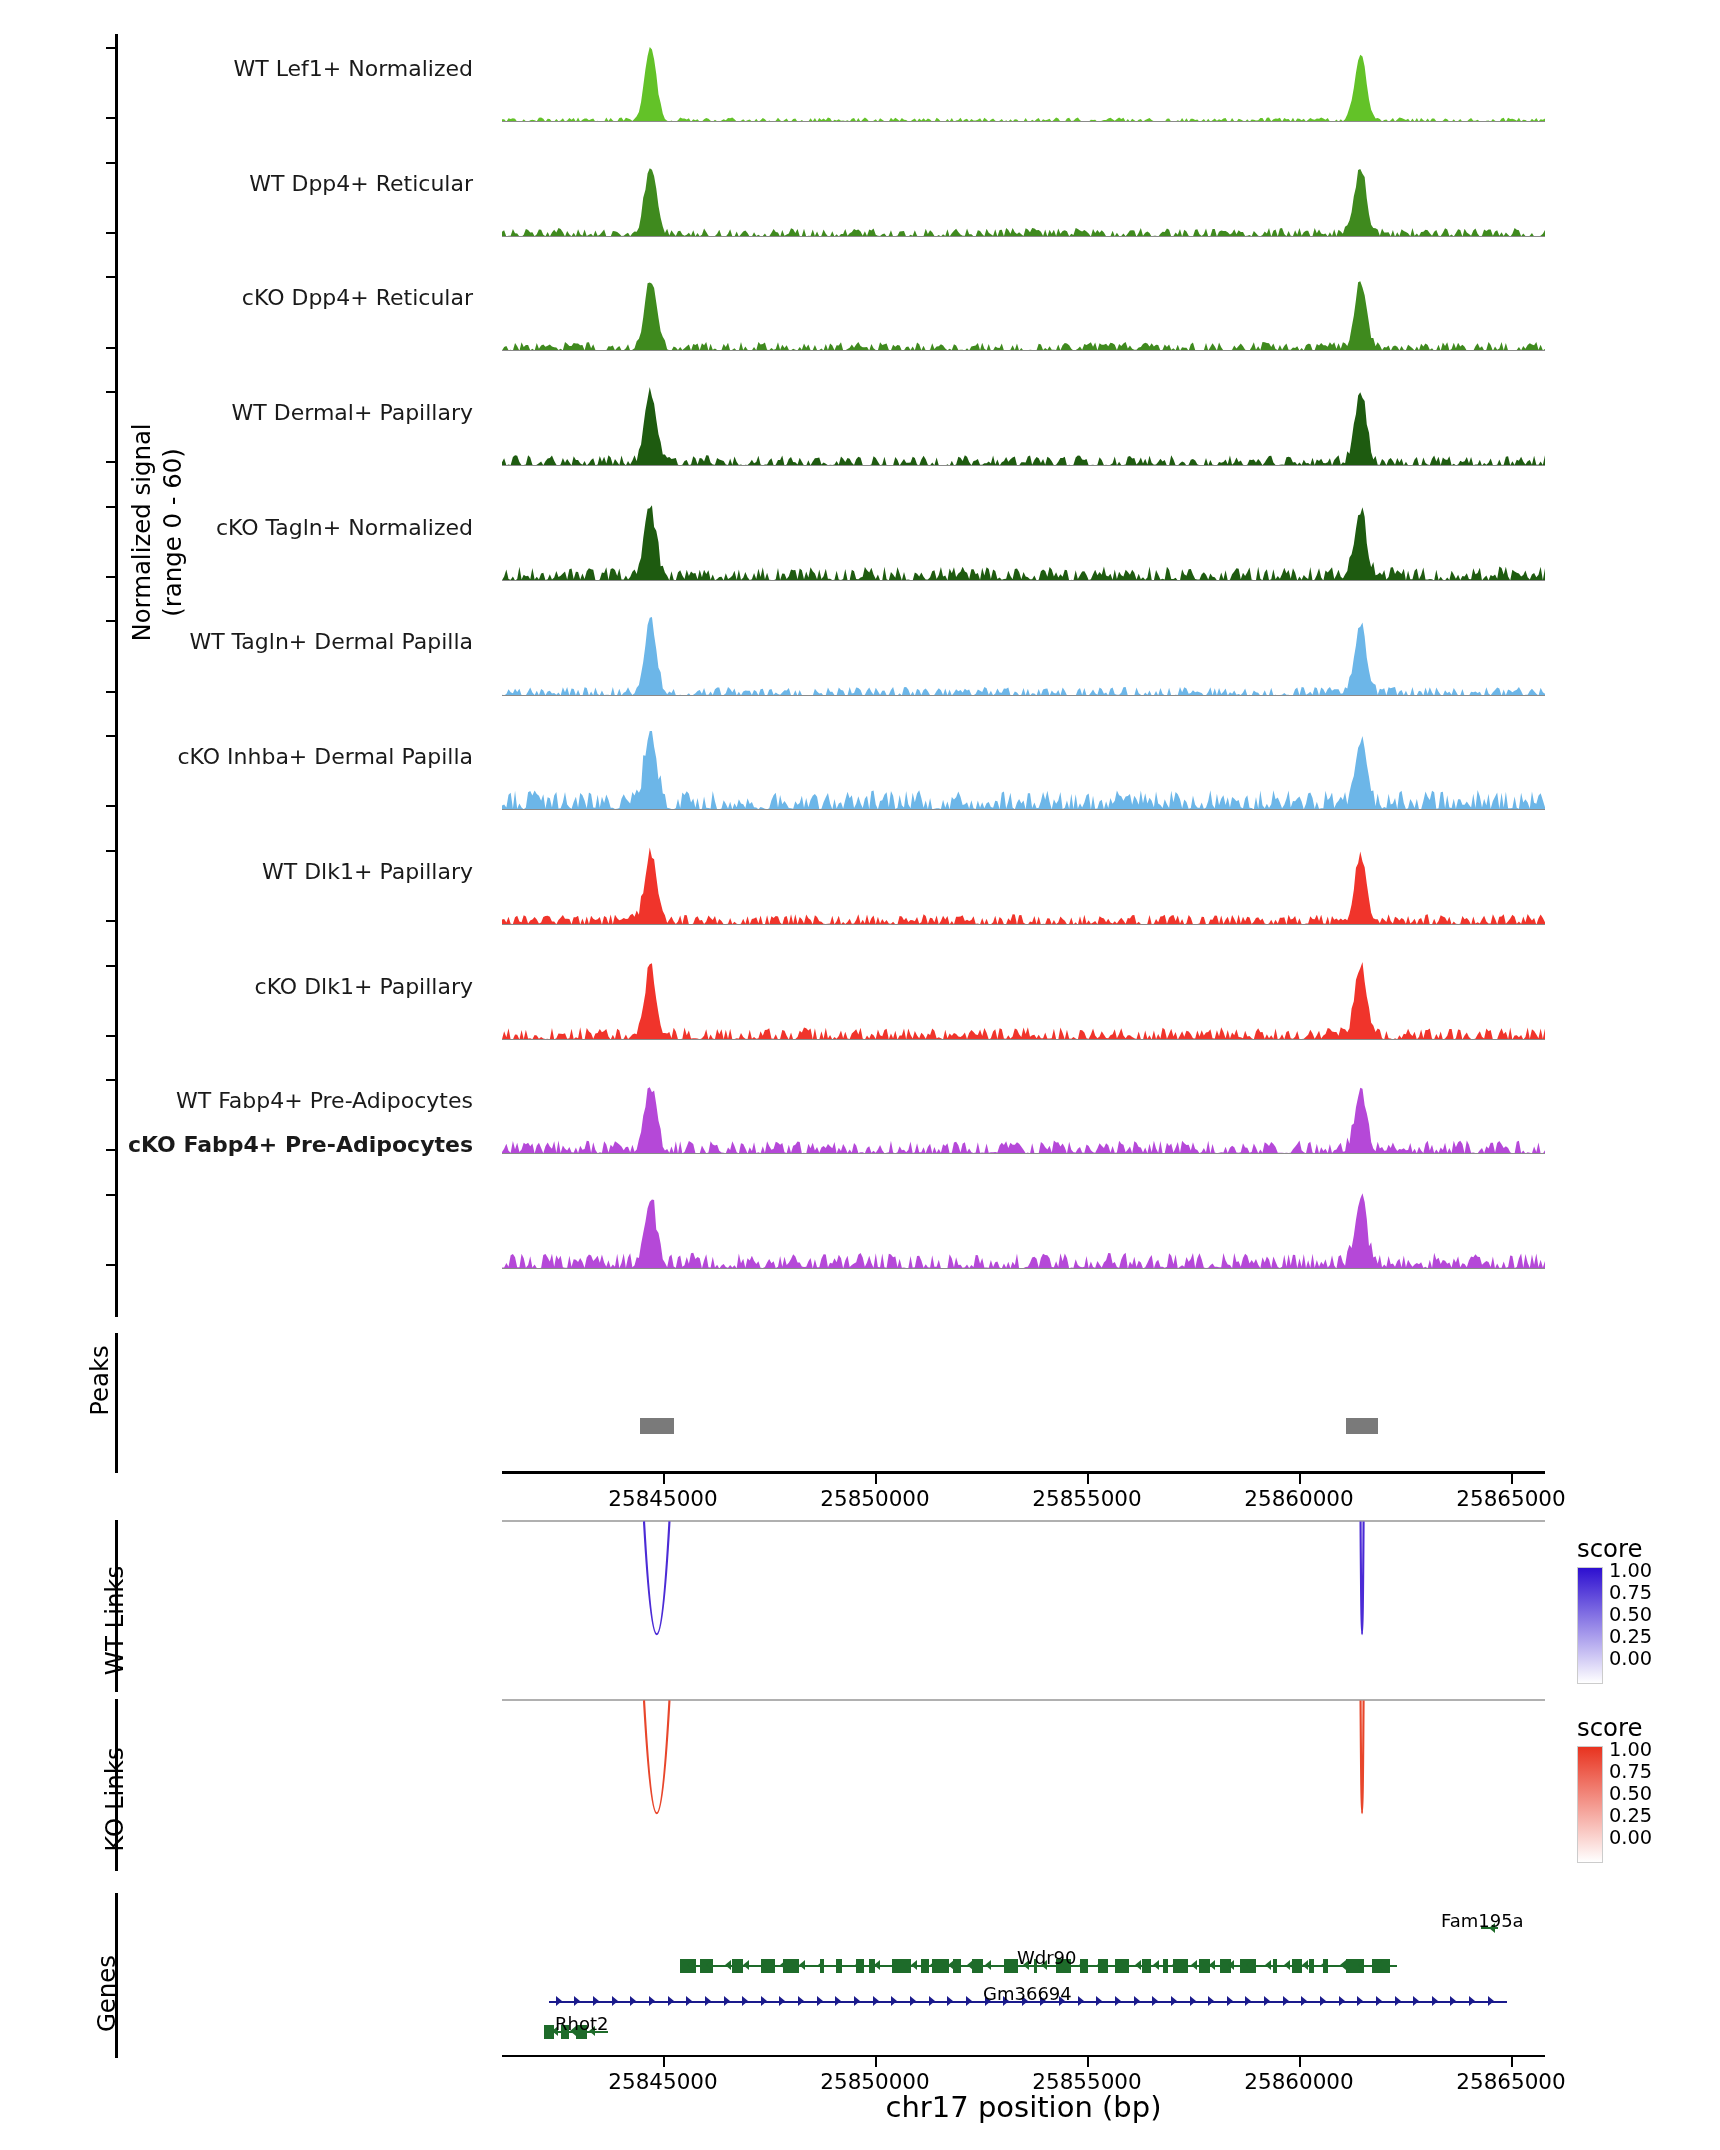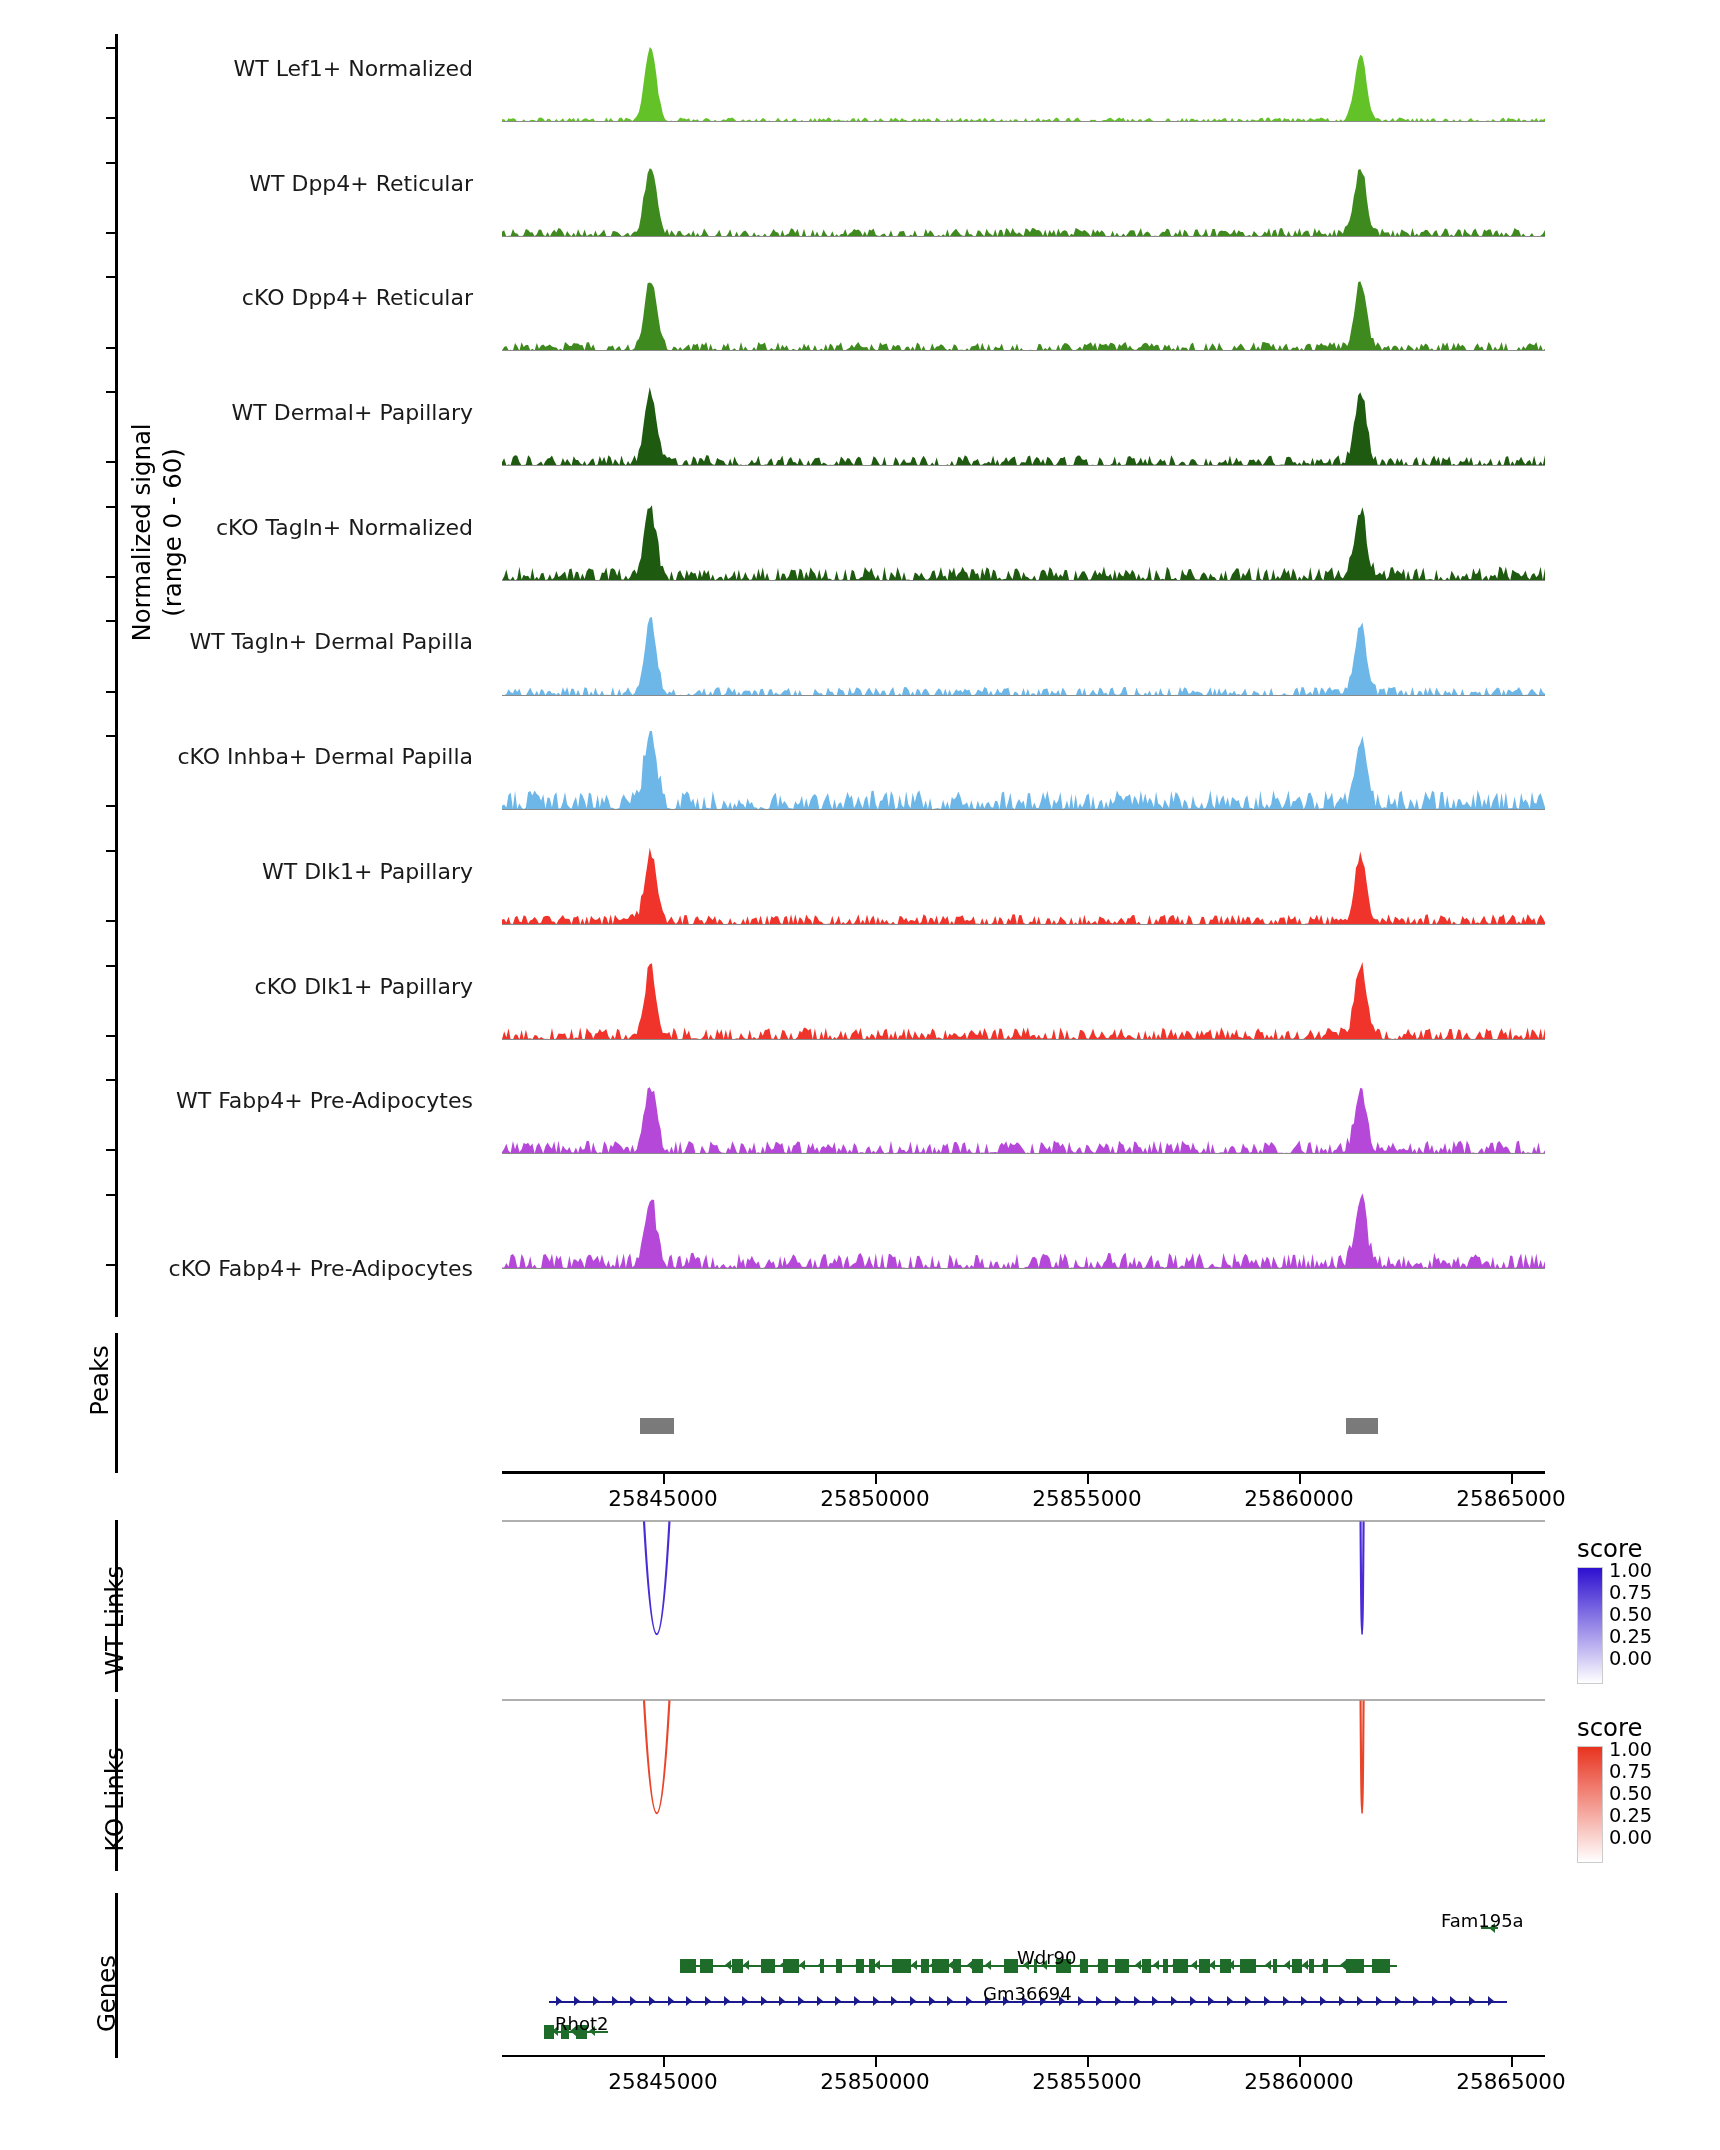--- a/index.html
+++ b/index.html
@@ -145,21 +145,21 @@
         </svg>
         <div class="baseline"></div>
       </div>
       <div class="track-label" style="left: 29px; top: 1088px; width: 444px;">WT Fabp4+ Pre-Adipocytes</div>
       <div class="track" style="top: 1075px;">
         <svg viewBox="0 0 1455 110" preserveAspectRatio="none">
           <path d="M 0 110 L 0.0 107.3 L 3.0 102.7 L 6.1 95.6 L 9.1 105.5 L 12.1 108.2 L 15.2 91.9 L 18.2 103.4 L 21.2 94.3 L 24.3 107.3 L 27.3 103.9 L 30.3 94.4 L 33.3 96.4 L 36.4 94.5 L 39.4 99.2 L 42.4 95.4 L 45.5 109.1 L 48.5 98.5 L 51.5 94.3 L 54.6 101.5 L 57.6 109.0 L 60.6 99.3 L 63.7 94.1 L 66.7 99.4 L 69.7 102.6 L 72.8 92.4 L 75.8 108.1 L 78.8 91.2 L 81.8 108.6 L 84.9 98.2 L 87.9 102.7 L 90.9 105.2 L 94.0 100.3 L 97.0 107.7 L 100.0 107.8 L 103.1 100.9 L 106.1 108.5 L 109.1 98.4 L 112.2 104.0 L 115.2 103.0 L 118.2 91.4 L 121.3 92.3 L 124.3 108.2 L 127.3 93.7 L 130.3 104.4 L 133.4 109.0 L 136.4 107.4 L 139.4 108.2 L 142.5 92.2 L 145.5 96.6 L 148.5 107.8 L 151.6 97.2 L 154.6 100.3 L 157.6 92.3 L 160.7 94.5 L 163.7 96.9 L 166.7 99.5 L 169.8 104.8 L 172.8 100.1 L 175.8 99.9 L 178.8 107.5 L 181.9 97.0 L 184.9 106.9 L 187.9 103.8 L 191.0 89.7 L 194.0 79.3 L 197.0 56.7 L 200.1 44.5 L 203.1 18.8 L 206.1 17.2 L 209.2 23.9 L 212.2 21.5 L 215.2 41.2 L 218.3 63.6 L 221.3 75.3 L 224.3 100.0 L 227.3 105.1 L 230.4 103.2 L 233.4 108.2 L 236.4 99.7 L 239.5 108.1 L 242.5 92.3 L 245.5 109.2 L 248.6 92.3 L 251.6 109.0 L 254.6 107.3 L 257.7 99.5 L 260.7 92.0 L 263.7 93.6 L 266.8 96.1 L 269.8 108.6 L 272.8 108.6 L 275.8 109.2 L 278.9 98.2 L 281.9 103.7 L 284.9 109.0 L 288.0 107.9 L 291.0 92.4 L 294.0 96.8 L 297.1 98.0 L 300.1 97.1 L 303.1 105.6 L 306.2 107.9 L 309.2 108.4 L 312.2 109.1 L 315.3 101.0 L 318.3 104.6 L 321.3 92.4 L 324.3 98.7 L 327.4 107.4 L 330.4 109.4 L 333.4 94.9 L 336.5 96.1 L 339.5 102.5 L 342.5 109.3 L 345.6 100.7 L 348.6 105.8 L 351.6 93.6 L 354.7 108.5 L 357.7 107.7 L 360.7 108.8 L 363.8 99.3 L 366.8 108.1 L 369.8 92.4 L 372.8 99.0 L 375.9 104.1 L 378.9 102.7 L 381.9 93.0 L 385.0 94.4 L 388.0 97.2 L 391.0 94.8 L 394.1 107.4 L 397.1 108.7 L 400.1 97.0 L 403.2 108.4 L 406.2 98.6 L 409.2 97.0 L 412.3 92.6 L 415.3 93.3 L 418.3 108.9 L 421.3 108.1 L 424.4 109.3 L 427.4 95.6 L 430.4 101.9 L 433.5 94.5 L 436.5 105.2 L 439.5 100.3 L 442.6 108.4 L 445.6 101.0 L 448.6 98.9 L 451.7 101.5 L 454.7 96.2 L 457.7 99.1 L 460.8 102.0 L 463.8 93.2 L 466.8 109.1 L 469.8 101.2 L 472.9 105.7 L 475.9 96.2 L 478.9 101.4 L 482.0 108.6 L 485.0 103.7 L 488.0 108.0 L 491.1 94.7 L 494.1 98.0 L 497.1 108.6 L 500.2 107.4 L 503.2 107.4 L 506.2 108.9 L 509.2 101.8 L 512.3 99.1 L 515.3 108.1 L 518.3 105.5 L 521.4 108.1 L 524.4 103.7 L 527.4 97.4 L 530.5 104.7 L 533.5 109.1 L 536.5 108.3 L 539.6 107.5 L 542.6 91.6 L 545.6 107.9 L 548.7 108.9 L 551.7 107.5 L 554.7 99.3 L 557.8 104.7 L 560.8 104.2 L 563.8 107.6 L 566.8 104.3 L 569.9 92.7 L 572.9 108.6 L 575.9 107.5 L 579.0 94.9 L 582.0 107.7 L 585.0 107.5 L 588.1 100.5 L 591.1 109.0 L 594.1 100.3 L 597.2 95.7 L 600.2 109.1 L 603.2 100.2 L 606.3 108.3 L 609.3 103.2 L 612.3 108.4 L 615.3 96.5 L 618.4 99.0 L 621.4 95.0 L 624.4 108.7 L 627.5 108.1 L 630.5 94.0 L 633.5 93.1 L 636.6 97.7 L 639.6 108.0 L 642.6 95.8 L 645.7 93.5 L 648.7 107.3 L 651.7 102.5 L 654.8 107.5 L 657.8 108.7 L 660.8 107.9 L 663.8 93.7 L 666.9 108.4 L 669.9 108.0 L 672.9 108.4 L 676.0 95.4 L 679.0 108.2 L 682.0 107.5 L 685.1 107.6 L 688.1 107.3 L 691.1 107.8 L 694.2 98.3 L 697.2 94.2 L 700.2 97.4 L 703.3 92.4 L 706.3 101.5 L 709.3 94.5 L 712.3 97.2 L 715.4 97.0 L 718.4 93.5 L 721.4 95.6 L 724.5 100.0 L 727.5 104.1 L 730.5 109.0 L 733.6 108.0 L 736.6 109.2 L 739.6 95.2 L 742.7 108.7 L 745.7 109.0 L 748.7 109.0 L 751.8 93.4 L 754.8 95.8 L 757.8 100.6 L 760.8 103.6 L 763.9 98.6 L 766.9 107.8 L 769.9 91.3 L 773.0 93.9 L 776.0 93.7 L 779.0 99.5 L 782.1 95.5 L 785.1 101.1 L 788.1 109.3 L 791.2 92.9 L 794.2 104.1 L 797.2 107.5 L 800.3 107.8 L 803.3 102.7 L 806.3 100.4 L 809.3 107.8 L 812.4 108.2 L 815.4 96.8 L 818.4 98.9 L 821.5 104.8 L 824.5 107.7 L 827.5 108.3 L 830.6 102.5 L 833.6 95.0 L 836.6 98.5 L 839.7 101.5 L 842.7 95.2 L 845.7 97.8 L 848.8 108.0 L 851.8 98.8 L 854.8 108.2 L 857.8 107.9 L 860.9 91.4 L 863.9 95.8 L 866.9 97.2 L 870.0 107.4 L 873.0 103.9 L 876.0 99.6 L 879.1 108.9 L 882.1 92.2 L 885.1 94.5 L 888.2 100.2 L 891.2 101.1 L 894.2 108.0 L 897.3 100.8 L 900.3 108.9 L 903.3 95.7 L 906.3 107.6 L 909.4 91.7 L 912.4 102.2 L 915.4 108.1 L 918.5 92.0 L 921.5 109.1 L 924.5 108.5 L 927.6 94.5 L 930.6 98.8 L 933.6 95.4 L 936.7 107.9 L 939.7 101.4 L 942.7 93.4 L 945.8 108.4 L 948.8 91.7 L 951.8 95.1 L 954.8 97.5 L 957.9 97.2 L 960.9 105.3 L 963.9 93.8 L 967.0 103.1 L 970.0 104.6 L 973.0 108.9 L 976.1 107.3 L 979.1 101.8 L 982.1 107.7 L 985.2 91.4 L 988.2 109.0 L 991.2 96.1 L 994.3 107.9 L 997.3 109.0 L 1000.3 108.3 L 1003.3 107.7 L 1006.4 107.9 L 1009.4 99.8 L 1012.4 108.5 L 1015.5 101.2 L 1018.5 98.5 L 1021.5 100.6 L 1024.6 107.8 L 1027.6 108.1 L 1030.6 107.7 L 1033.7 95.1 L 1036.7 100.8 L 1039.7 101.4 L 1042.8 108.3 L 1045.8 107.2 L 1048.8 95.4 L 1051.8 101.2 L 1054.9 109.1 L 1057.9 103.9 L 1060.9 108.4 L 1064.0 93.5 L 1067.0 95.7 L 1070.0 98.7 L 1073.1 93.2 L 1076.1 96.1 L 1079.1 100.3 L 1082.2 108.3 L 1085.2 108.3 L 1088.2 108.1 L 1091.3 108.7 L 1094.3 108.4 L 1097.3 108.6 L 1100.3 108.1 L 1103.4 103.4 L 1106.4 100.0 L 1109.4 96.2 L 1112.5 91.1 L 1115.5 104.8 L 1118.5 107.5 L 1121.6 108.9 L 1124.6 95.5 L 1127.6 92.8 L 1130.7 107.9 L 1133.7 108.9 L 1136.7 95.8 L 1139.8 109.4 L 1142.8 100.6 L 1145.8 105.8 L 1148.8 102.6 L 1151.9 108.5 L 1154.9 96.1 L 1157.9 108.6 L 1161.0 104.7 L 1164.0 103.7 L 1167.0 98.6 L 1170.1 94.4 L 1173.1 106.9 L 1176.1 106.2 L 1179.2 86.9 L 1182.2 95.7 L 1185.2 70.1 L 1188.3 67.5 L 1191.3 44.8 L 1194.3 30.8 L 1197.3 17.7 L 1200.4 19.0 L 1203.4 42.2 L 1206.4 53.4 L 1209.5 68.7 L 1212.5 93.2 L 1215.5 102.3 L 1218.6 106.1 L 1221.6 92.9 L 1224.6 102.3 L 1227.7 100.1 L 1230.7 105.6 L 1233.7 105.3 L 1236.8 97.2 L 1239.8 101.5 L 1242.8 93.9 L 1245.8 101.0 L 1248.9 105.8 L 1251.9 103.1 L 1254.9 103.6 L 1258.0 102.0 L 1261.0 104.7 L 1264.0 104.6 L 1267.1 94.8 L 1270.1 107.5 L 1273.1 102.6 L 1276.2 109.0 L 1279.2 100.0 L 1282.2 105.0 L 1285.3 108.7 L 1288.3 95.9 L 1291.3 91.7 L 1294.3 105.3 L 1297.4 97.0 L 1300.4 108.7 L 1303.4 103.7 L 1306.5 108.2 L 1309.5 100.8 L 1312.5 104.3 L 1315.6 94.3 L 1318.6 108.1 L 1321.6 101.5 L 1324.7 108.5 L 1327.7 91.5 L 1330.7 100.7 L 1333.8 93.5 L 1336.8 91.6 L 1339.8 96.1 L 1342.8 109.1 L 1345.9 91.1 L 1348.9 97.0 L 1351.9 108.3 L 1355.0 107.9 L 1358.0 108.5 L 1361.0 108.9 L 1364.1 104.8 L 1367.1 101.5 L 1370.1 108.5 L 1373.2 99.1 L 1376.2 102.3 L 1379.2 94.2 L 1382.3 94.4 L 1385.3 108.0 L 1388.3 94.7 L 1391.3 91.8 L 1394.4 96.4 L 1397.4 101.8 L 1400.4 99.2 L 1403.5 101.8 L 1406.5 107.4 L 1409.5 109.4 L 1412.6 109.3 L 1415.6 92.8 L 1418.6 91.6 L 1421.7 108.6 L 1424.7 105.1 L 1427.7 109.3 L 1430.8 107.6 L 1433.8 108.2 L 1436.8 109.1 L 1439.8 99.4 L 1442.9 107.3 L 1445.9 94.1 L 1448.9 109.0 L 1452.0 109.4 L 1455.0 104.8 L 1455 110 Z" fill="#B548D8"></path>
         </svg>
         <div class="baseline"></div>
       </div>
-      <div class="track-label" style="left: 29px; top: 1256px; width: 444px;">cKO Fabp4+ Pre-Adipocytes</div>
+      <div class="track-label" style="left: 29px; top: 1132px; width: 444px; font-weight: bold;">cKO Fabp4+ Pre-Adipocytes</div>
       <div class="track" style="top: 1190px;">
         <svg viewBox="0 0 1455 110" preserveAspectRatio="none">
           <path d="M 0 110 L 0.0 108.0 L 3.0 108.0 L 6.1 101.8 L 9.1 106.8 L 12.1 90.8 L 15.2 89.0 L 18.2 93.7 L 21.2 107.5 L 24.3 107.5 L 27.3 88.6 L 30.3 95.1 L 33.3 108.2 L 36.4 104.6 L 39.4 92.3 L 42.4 108.0 L 45.5 103.7 L 48.5 108.5 L 51.5 108.9 L 54.6 108.2 L 57.6 90.4 L 60.6 89.2 L 63.7 94.0 L 66.7 99.4 L 69.7 88.8 L 72.8 106.8 L 75.8 90.7 L 78.8 96.7 L 81.8 91.7 L 84.9 107.7 L 87.9 108.2 L 90.9 108.3 L 94.0 91.4 L 97.0 106.9 L 100.0 96.5 L 103.1 97.1 L 106.1 100.4 L 109.1 94.6 L 112.2 100.1 L 115.2 108.4 L 118.2 94.1 L 121.3 89.7 L 124.3 91.1 L 127.3 98.8 L 130.3 95.9 L 133.4 91.4 L 136.4 101.3 L 139.4 89.9 L 142.5 100.9 L 145.5 106.8 L 148.5 97.9 L 151.6 107.9 L 154.6 103.8 L 157.6 106.9 L 160.7 88.7 L 163.7 108.7 L 166.7 101.6 L 169.8 88.4 L 172.8 108.2 L 175.8 94.1 L 178.8 88.2 L 181.9 107.7 L 184.9 104.9 L 187.9 93.6 L 191.0 94.8 L 194.0 75.7 L 197.0 59.9 L 200.1 44.2 L 203.1 25.5 L 206.1 16.2 L 209.2 13.4 L 212.2 13.9 L 215.2 54.9 L 218.3 59.9 L 221.3 74.7 L 224.3 96.4 L 227.3 101.4 L 230.4 107.7 L 233.4 92.8 L 236.4 89.7 L 239.5 106.6 L 242.5 108.2 L 245.5 93.6 L 248.6 91.2 L 251.6 106.8 L 254.6 104.8 L 257.7 93.2 L 260.7 102.8 L 263.7 88.2 L 266.8 87.4 L 269.8 96.2 L 272.8 93.2 L 275.8 94.9 L 278.9 108.8 L 281.9 98.3 L 284.9 89.6 L 288.0 107.5 L 291.0 107.9 L 294.0 92.8 L 297.1 107.8 L 300.1 104.1 L 303.1 109.2 L 306.2 105.0 L 309.2 103.2 L 312.2 107.2 L 315.3 108.2 L 318.3 104.4 L 321.3 108.0 L 324.3 104.7 L 327.4 108.8 L 330.4 88.3 L 333.4 101.9 L 336.5 95.7 L 339.5 108.1 L 342.5 95.0 L 345.6 98.0 L 348.6 91.6 L 351.6 98.5 L 354.7 102.9 L 357.7 99.1 L 360.7 108.1 L 363.8 108.7 L 366.8 107.1 L 369.8 100.9 L 372.8 96.2 L 375.9 102.0 L 378.9 99.1 L 381.9 108.6 L 385.0 106.8 L 388.0 92.0 L 391.0 106.7 L 394.1 92.9 L 397.1 104.5 L 400.1 101.3 L 403.2 96.0 L 406.2 89.5 L 409.2 92.6 L 412.3 100.8 L 415.3 101.1 L 418.3 106.6 L 421.3 107.3 L 424.4 106.9 L 427.4 99.7 L 430.4 94.8 L 433.5 109.0 L 436.5 96.5 L 439.5 107.7 L 442.6 107.5 L 445.6 95.7 L 448.6 89.3 L 451.7 89.8 L 454.7 107.5 L 457.7 101.3 L 460.8 102.4 L 463.8 95.0 L 466.8 100.5 L 469.8 90.3 L 472.9 94.9 L 475.9 109.1 L 478.9 98.3 L 482.0 91.5 L 485.0 107.3 L 488.0 104.3 L 491.1 102.4 L 494.1 100.6 L 497.1 90.3 L 500.2 87.8 L 503.2 94.1 L 506.2 106.7 L 509.2 100.8 L 512.3 91.7 L 515.3 101.8 L 518.3 108.4 L 521.4 88.0 L 524.4 107.2 L 527.4 107.4 L 530.5 88.4 L 533.5 107.7 L 536.5 108.1 L 539.6 88.7 L 542.6 89.9 L 545.6 93.8 L 548.7 92.6 L 551.7 107.5 L 554.7 95.8 L 557.8 108.1 L 560.8 108.0 L 563.8 108.6 L 566.8 109.1 L 569.9 92.0 L 572.9 107.8 L 575.9 107.4 L 579.0 92.0 L 582.0 91.6 L 585.0 98.2 L 588.1 108.1 L 591.1 103.3 L 594.1 107.6 L 597.2 107.9 L 600.2 90.9 L 603.2 106.8 L 606.3 106.8 L 609.3 97.2 L 612.3 108.8 L 615.3 108.9 L 618.4 108.5 L 621.4 108.5 L 624.4 89.6 L 627.5 95.5 L 630.5 107.5 L 633.5 93.5 L 636.6 104.6 L 639.6 104.1 L 642.6 108.2 L 645.7 107.4 L 648.7 103.9 L 651.7 108.5 L 654.8 104.6 L 657.8 107.3 L 660.8 90.5 L 663.8 90.8 L 666.9 102.6 L 669.9 94.8 L 672.9 108.0 L 676.0 107.8 L 679.0 108.4 L 682.0 97.6 L 685.1 107.1 L 688.1 100.7 L 691.1 99.7 L 694.2 107.9 L 697.2 108.8 L 700.2 102.5 L 703.3 108.3 L 706.3 100.0 L 709.3 108.9 L 712.3 99.9 L 715.4 104.9 L 718.4 88.3 L 721.4 109.2 L 724.5 108.6 L 727.5 108.5 L 730.5 107.1 L 733.6 107.0 L 736.6 101.3 L 739.6 93.9 L 742.7 93.1 L 745.7 95.9 L 748.7 107.9 L 751.8 94.8 L 754.8 88.7 L 757.8 90.5 L 760.8 91.0 L 763.9 94.9 L 766.9 107.1 L 769.9 107.6 L 773.0 99.2 L 776.0 107.2 L 779.0 88.2 L 782.1 99.2 L 785.1 88.4 L 788.1 94.7 L 791.2 108.8 L 794.2 107.9 L 797.2 108.3 L 800.3 96.4 L 803.3 104.4 L 806.3 107.0 L 809.3 107.7 L 812.4 106.7 L 815.4 91.9 L 818.4 108.7 L 821.5 99.5 L 824.5 107.3 L 827.5 108.2 L 830.6 99.0 L 833.6 103.7 L 836.6 107.8 L 839.7 101.1 L 842.7 97.9 L 845.7 87.7 L 848.8 88.1 L 851.8 102.2 L 854.8 100.4 L 857.8 107.3 L 860.9 108.2 L 863.9 96.9 L 866.9 90.2 L 870.0 87.4 L 873.0 109.3 L 876.0 99.7 L 879.1 104.5 L 882.1 92.9 L 885.1 107.1 L 888.2 98.4 L 891.2 100.8 L 894.2 108.9 L 897.3 107.7 L 900.3 101.8 L 903.3 95.2 L 906.3 90.6 L 909.4 108.9 L 912.4 100.4 L 915.4 97.2 L 918.5 106.8 L 921.5 106.7 L 924.5 108.1 L 927.6 106.8 L 930.6 87.9 L 933.6 91.7 L 936.7 103.5 L 939.7 89.8 L 942.7 109.0 L 945.8 106.7 L 948.8 104.9 L 951.8 107.0 L 954.8 93.3 L 957.9 100.0 L 960.9 96.2 L 963.9 87.7 L 967.0 108.6 L 970.0 95.0 L 973.0 88.0 L 976.1 96.6 L 979.1 107.8 L 982.1 108.7 L 985.2 108.4 L 988.2 104.8 L 991.2 102.4 L 994.3 106.7 L 997.3 106.7 L 1000.3 107.7 L 1003.3 107.7 L 1006.4 87.7 L 1009.4 98.1 L 1012.4 103.7 L 1015.5 104.3 L 1018.5 108.6 L 1021.5 87.8 L 1024.6 100.3 L 1027.6 99.1 L 1030.6 107.0 L 1033.7 94.6 L 1036.7 88.8 L 1039.7 91.6 L 1042.8 102.4 L 1045.8 97.3 L 1048.8 102.0 L 1051.8 96.1 L 1054.9 104.2 L 1057.9 108.7 L 1060.9 93.6 L 1064.0 101.1 L 1067.0 92.5 L 1070.0 96.7 L 1073.1 108.1 L 1076.1 92.6 L 1079.1 100.0 L 1082.2 107.3 L 1085.2 108.7 L 1088.2 106.8 L 1091.3 90.2 L 1094.3 106.7 L 1097.3 89.5 L 1100.3 105.0 L 1103.4 90.3 L 1106.4 90.4 L 1109.4 108.7 L 1112.5 94.9 L 1115.5 106.9 L 1118.5 89.0 L 1121.6 108.7 L 1124.6 97.8 L 1127.6 108.2 L 1130.7 88.6 L 1133.7 108.1 L 1136.7 97.5 L 1139.8 106.7 L 1142.8 99.9 L 1145.8 104.1 L 1148.8 96.4 L 1151.9 107.8 L 1154.9 104.4 L 1157.9 90.9 L 1161.0 105.0 L 1164.0 109.2 L 1167.0 92.6 L 1170.1 90.4 L 1173.1 100.8 L 1176.1 105.5 L 1179.2 85.7 L 1182.2 76.2 L 1185.2 80.8 L 1188.3 63.2 L 1191.3 41.5 L 1194.3 23.7 L 1197.3 12.1 L 1200.4 4.6 L 1203.4 16.7 L 1206.4 40.5 L 1209.5 78.4 L 1212.5 72.6 L 1215.5 94.0 L 1218.6 92.4 L 1221.6 102.6 L 1224.6 90.4 L 1227.7 107.5 L 1230.7 103.9 L 1233.7 106.8 L 1236.8 91.9 L 1239.8 103.5 L 1242.8 102.5 L 1245.8 107.0 L 1248.9 99.3 L 1251.9 95.6 L 1254.9 107.7 L 1258.0 91.1 L 1261.0 107.7 L 1264.0 97.0 L 1267.1 102.6 L 1270.1 107.0 L 1273.1 103.8 L 1276.2 101.7 L 1279.2 103.4 L 1282.2 100.7 L 1285.3 108.3 L 1288.3 106.8 L 1291.3 108.8 L 1294.3 97.2 L 1297.4 108.2 L 1300.4 87.4 L 1303.4 97.0 L 1306.5 94.3 L 1309.5 103.0 L 1312.5 97.5 L 1315.6 98.4 L 1318.6 102.6 L 1321.6 100.9 L 1324.7 108.0 L 1327.7 95.5 L 1330.7 101.0 L 1333.8 92.2 L 1336.8 107.5 L 1339.8 102.0 L 1342.8 103.2 L 1345.9 107.7 L 1348.9 98.0 L 1351.9 92.6 L 1355.0 93.7 L 1358.0 89.6 L 1361.0 93.1 L 1364.1 93.3 L 1367.1 104.1 L 1370.1 101.2 L 1373.2 98.8 L 1376.2 100.4 L 1379.2 107.1 L 1382.3 92.5 L 1385.3 108.8 L 1388.3 102.4 L 1391.3 108.1 L 1394.4 108.2 L 1397.4 99.4 L 1400.4 108.1 L 1403.5 107.3 L 1406.5 91.2 L 1409.5 91.9 L 1412.6 108.7 L 1415.6 107.2 L 1418.6 95.4 L 1421.7 88.5 L 1424.7 108.3 L 1427.7 89.1 L 1430.8 101.3 L 1433.8 108.3 L 1436.8 89.7 L 1439.8 104.0 L 1442.9 88.4 L 1445.9 107.6 L 1448.9 97.2 L 1452.0 107.8 L 1455.0 98.7 L 1455 110 Z" fill="#B548D8"></path>
         </svg>
         <div class="baseline"></div>
       </div>
     </div>
 
 <div id="peaks-label">Peaks</div>
 <div class="vrule" style="left:115px;top:1333px;height:140px;"></div>
@@ -375,15 +375,16 @@
       <div class="ticklabel" style="left: 75px; width: 172px; top: 11.5px;">25845000</div>
       <div class="tickv" style="left: 373px; top: 0px;"></div>
       <div class="ticklabel" style="left: 287px; width: 172px; top: 11.5px;">25850000</div>
       <div class="tickv" style="left: 585px; top: 0px;"></div>
       <div class="ticklabel" style="left: 499px; width: 172px; top: 11.5px;">25855000</div>
       <div class="tickv" style="left: 797px; top: 0px;"></div>
       <div class="ticklabel" style="left: 711px; width: 172px; top: 11.5px;">25860000</div>
       <div class="tickv" style="left: 1009px; top: 0px;"></div>
       <div class="ticklabel" style="left: 923px; width: 172px; top: 11.5px;">25865000</div>
     </div>
+<div id="xaxis-title">chr17 position (bp)</div>
 
 </div>
 
 
 </body></html>

